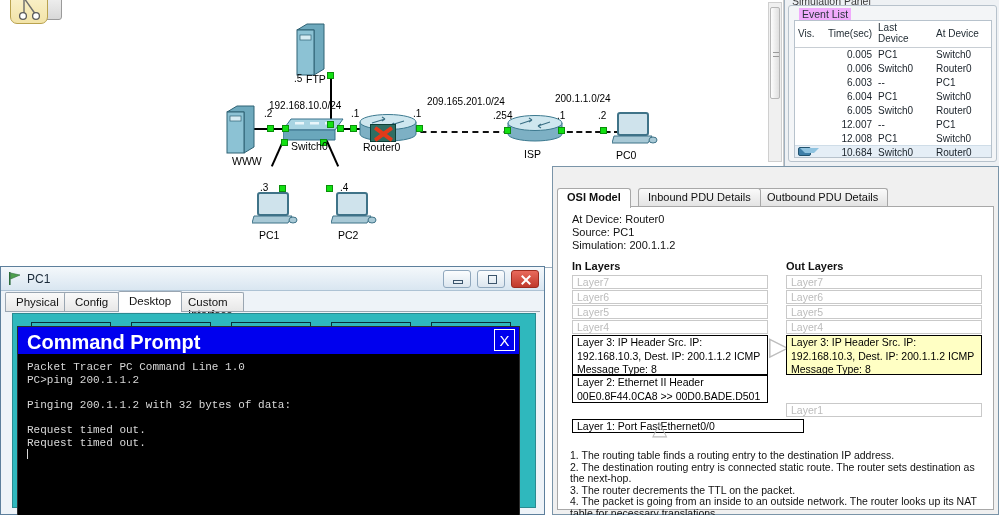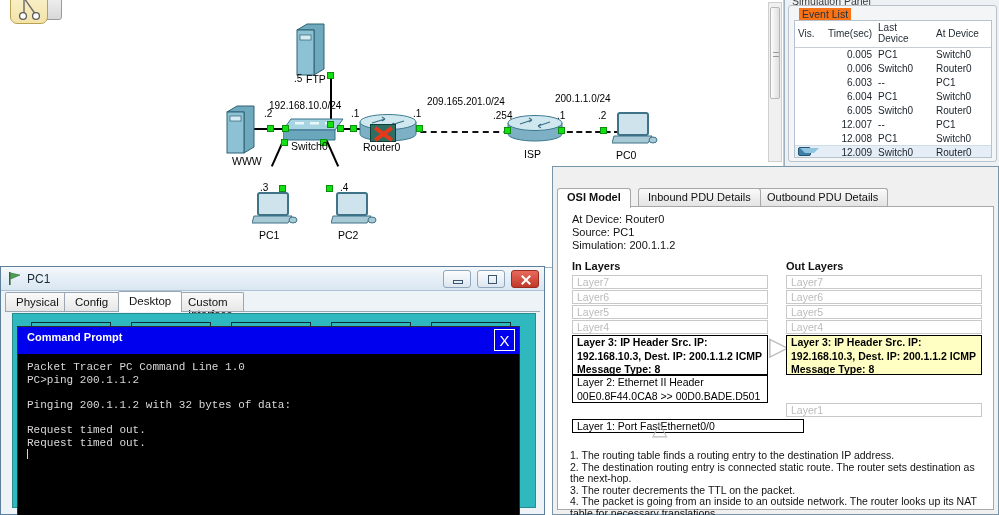--- a/index.html
+++ b/index.html
@@ -57,21 +57,21 @@
 
   .wire { position:absolute; background:#000; height:2px; }
   .wire.dashed { height:0; border-top:2px dashed #111; background:none; }
 
   
   .simpanel { position:absolute; left:784px; top:0px; width:215px; height:166px; background:#eef1f4;
               border-left:1px solid #9fb0bf; }
   .simpanel-title { position:absolute; left:7px; top:-5px; font-size:10.5px; color:#3b3b3b; }
   .simpanel-inner { position:absolute; left:3px; top:5px; right:2px; bottom:4px;
                     border:1px solid #b7c2cc; border-radius:3px; background:#f3f5f7; }
-  .grouplabel { position:absolute; left:10px; top:2px; font-size:10.5px; color:#27323c; background:#f97316; padding:0 3px; }
+  .grouplabel { position:absolute; left:10px; top:2px; font-size:10.5px; color:#27323c; background:#f0abfc; padding:0 3px; }
   .evlist { position:absolute; left:5px; top:14px; right:4px; bottom:3px; background:#fff; border:1px solid #b7c2cc; overflow:hidden; }
   table.ev { border-collapse:collapse; width:100%; font-size:10px; }
   table.ev th { text-align:left; font-weight:normal; color:#1d2830; padding:1px 3px 3px 3px;
                 border-bottom:1px solid #c8ced4; background:#fff; }
   table.ev td { padding:0px 3px; color:#1a222a; height:14px; }
   table.ev tr.sel td { background:#e5eef6; border-top:1px solid #cfdde8; border-bottom:1px solid #cfdde8; }
   .col-vis { width:30px; }
   .col-time { width:48px; text-align:right !important; }
   .col-last { width:58px; }
   .col-at   { width:58px; }
@@ -102,21 +102,21 @@
   .ptab.active { background:#ffffff; height:20px; z-index:3; font-weight:bold; }
   .pdu-body { position:absolute; left:4px; top:39px; right:4px; bottom:4px;
           background:#ffffff; border:1px solid #a8a8a8; }
   .atdev { position:absolute; left:14px; top:6px; font-size:11px; line-height:13px; color:#111; }
   .colhead { position:absolute; font-size:11px; font-weight:bold; color:#111; }
   .layerbox { position:absolute; height:14px; border:1px solid #c9c9c9; background:#fff;
           font-size:10.5px; color:#bcbcbc; padding:0px 4px; line-height:13px; }
   .layerbox.filled { border:1px solid #000; color:#000; }
   .layerbox.hl { background:#ffffc4; }
   .layerbox.tall2 { height:28px; line-height:13.5px; padding-top:0px;}
-  .layerbox.tall3 { height:40px; line-height:13.5px; padding-top:0px;font-weight:bold;}
+  .layerbox.tall3 { height:40px; line-height:13.5px; padding-top:0px;}
   .arrowglyph { position:absolute; color:#bdbdbd; font-size:26px; line-height:26px; }
   .steps { position:absolute; left:12px; right:8px; top:243px; font-size:10.5px; line-height:11.6px; color:#111; }
   .steps div { margin-bottom:0px; }
 
   
   .pc1win { position:absolute; left:0px; top:266px; width:545px; height:249px;
             background:#eef3f8; border:1px solid #5d7f9c; }
   .pc1-title { position:absolute; left:0; top:0; right:0; height:24px;
             background: linear-gradient(#f4f8fb,#d9e6f1); border-bottom:1px solid #adc2d4; }
   .pc1-title .txt { position:absolute; left:26px; top:5px; font-size:12px; color:#1b2b3a; }
@@ -139,21 +139,21 @@
   .dtab.active { background:#ffffff; top:-1px; height:21px; z-index:3; }
   .dtab-underline { position:absolute; left:4px; top:44px; right:4px; height:1px; background:#9aa6b2; }
 
   .deskarea { position:absolute; left:11px; top:46px; right:8px; bottom:6px;
               background:#2fb8bd; border:1px solid #2a8b91; }
   .deskicon { position:absolute; top:8px; width:80px; height:46px; background:#2fb8bd; border:1px solid #0d2e38; }
 
   .cmdwin { position:absolute; left:16px; top:59px; width:503px; height:190px;
             background:#000; border:1px solid #2c2c2c; overflow:hidden; }
   .cmd-title { position:absolute; left:0; top:0; right:0; height:27px; background:#0000ee; }
-  .cmd-title .t { position:absolute; left:9px; top:4px; font-size:11px; font-weight:bold; color:#fff; }
+  .cmd-title .t { position:absolute; left:9px; top:4px; font-size:20px; font-weight:bold; color:#fff; }
   .cmd-x { position:absolute; right:4px; top:2px; width:21px; height:22px;
            background:#0000ee; border:1px solid #ffffff; color:#fff; font-size:15px;
            text-align:center; line-height:21px; }
   .cmd-body { position:absolute; left:0; top:27px; right:0; bottom:0; background:#000;
            color:#d8d8d8; font-family:"Liberation Mono", monospace; font-size:11px;
            line-height:12.6px; padding:7px 0 0 9px; white-space:pre; }
   .caret { display:inline-block; width:1px; height:10px; background:#d8d8d8; vertical-align:-1px; }
 </style>
 </head>
 <body>
@@ -351,21 +351,21 @@
             <tr>
               <td class="col-vis"></td>
               <td class="col-time">12.008</td>
               <td class="col-last">PC1</td>
               <td class="col-at">Switch0</td>
             </tr>
             <tr class="sel">
               <td class="col-vis">
                 <span class="envicon"></span>
               </td>
-              <td class="col-time">12.009</td>
+              <td class="col-time">10.684</td>
               <td class="col-last">Switch0</td>
               <td class="col-at">Router0</td>
             </tr>
           </tbody>
         </table>
       </div>
     </div>
   </div>
 
   <div class="pdu">

